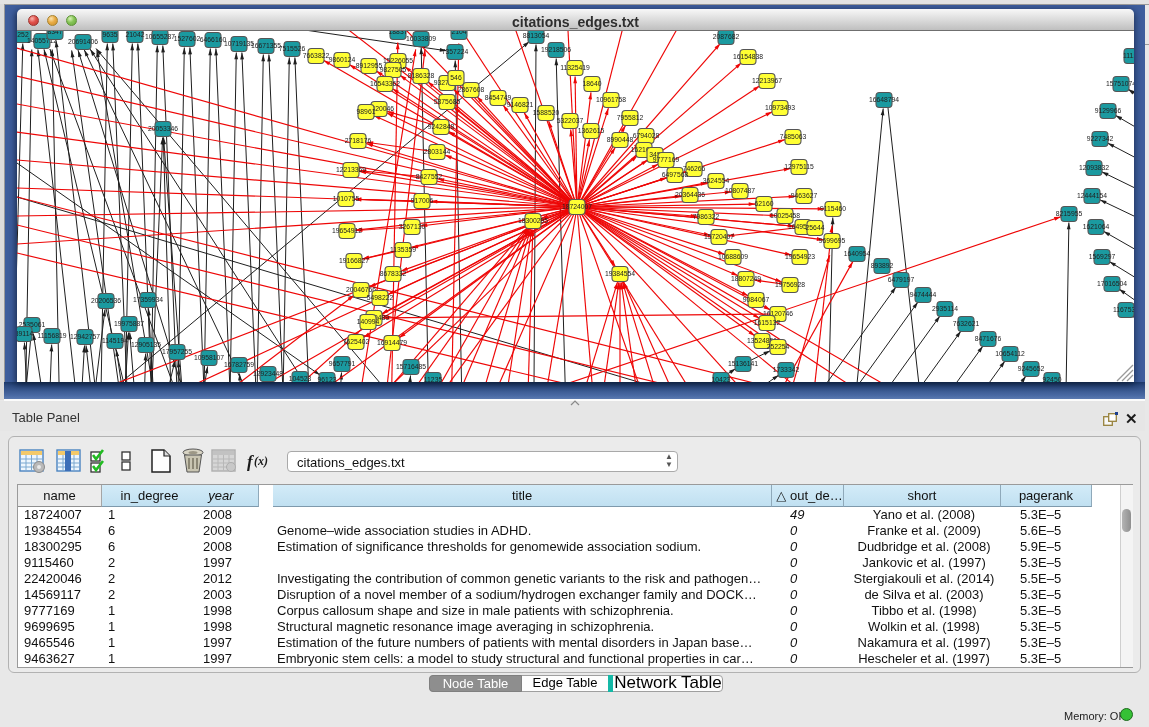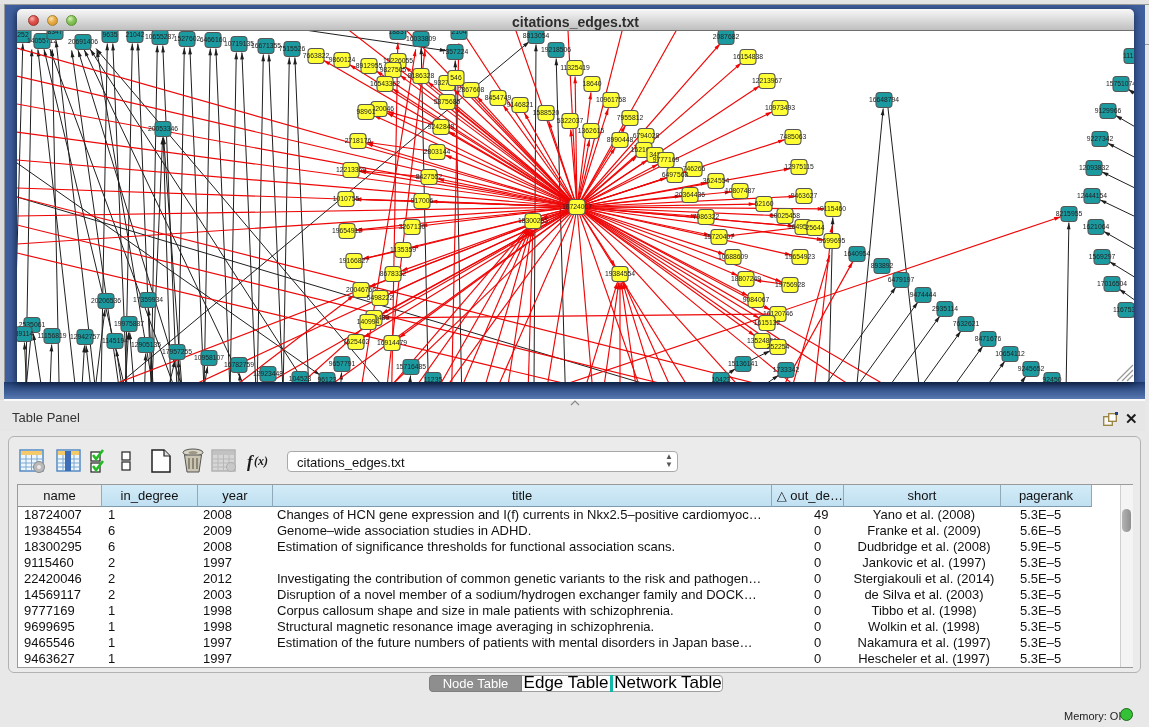--- a/index.html
+++ b/index.html
@@ -36,29 +36,29 @@
 
 #table{left:17px;top:484px;width:1116px;height:184px;background:#ffffff;border:1px solid #9a9a9a;box-sizing:border-box;}
 .th{position:absolute;top:485px;height:22px;background:linear-gradient(#d3ebf8,#c0e0f1);border-right:1px solid #8fa9ba;border-bottom:1px solid #7e99ac;box-sizing:border-box;
  font-size:13px;color:#111;text-align:center;line-height:22px;}
 .trow{position:absolute;left:18px;width:1100px;height:16px;font-size:13px;color:#111;white-space:nowrap;}
 .c{position:absolute;top:0;height:16px;line-height:15px;overflow:hidden;}
 .c0{left:6px;width:80px;}
 .c1{left:90px;width:100px;}
 .c2{left:185px;width:85px;}
 .c3{left:259px;width:500px;}
-.c4{left:796px;width:70px;}
+.c4{left:772px;width:70px;font-style:italic;}
 .c5{left:826px;width:160px;text-align:center;}
 .c6{left:986px;width:100px;margin-left:16px;}
 #scroll-track{left:1120px;top:485px;width:13px;height:182px;background:#f4f4f4;border-left:1px solid #cfcfcf;box-sizing:border-box;}
 #scroll-thumb{left:1122px;top:509px;width:9px;height:23px;background:linear-gradient(90deg,#b4b4b4,#8f8f8f);border-radius:5px;}
 
 #tabs{left:429px;top:675px;width:294px;height:17px;border:1px solid #9f9f9f;border-radius:4px;background:#fdfdfd;box-sizing:border-box;font-size:13px;color:#222;}
 #tab1{left:429px;top:675px;width:93px;height:17px;background:#8e8e8e;border-radius:4px 0 0 4px;color:#fff;text-align:center;line-height:16px;font-size:13px;box-sizing:border-box;border:1px solid #7f7f7f;}
-#tab2{left:522px;top:675px;width:91px;height:17px;text-align:center;line-height:16px;font-size:17px;border-right:3px solid #14b8a6;box-sizing:border-box;}
+#tab2{left:522px;top:675px;width:91px;height:17px;text-align:center;line-height:16px;font-size:13px;border-right:5px solid #14b8a6;box-sizing:border-box;}
 #tab3{left:613px;top:675px;width:110px;height:17px;text-align:center;line-height:16px;font-size:17px;}
 #mem{left:1064px;top:710px;font-size:11px;color:#222;}
 #memdot{left:1120px;top:708px;width:13px;height:13px;border-radius:50%;background:#35c135;border:1px solid #1d691d;box-sizing:border-box;}
 
 #float-ic{left:1103px;top:412px;width:15px;height:14px;}
 #close-x{left:1125px;top:410px;font-size:15px;font-weight:bold;color:#1a1a1a;}
 </style></head>
 <body>
 <div id="root">
   <div class="abs" id="topstrip"></div>
@@ -829,48 +829,47 @@
     </g>
     <text x="233" y="19" font-size="17" font-family="Liberation Serif,serif" font-style="italic" font-weight="bold" fill="#1a1a1a">f</text>
     <text x="240" y="17" font-size="12" font-family="Liberation Serif,serif" font-style="italic" font-weight="bold" fill="#1a1a1a">(x)</text>
   </svg>
   <div class="abs" id="combo"></div>
   <div class="abs" id="combo-text">citations_edges.txt</div>
   <div class="abs" id="combo-arrows">▲<br>▼</div>
   <div class="abs" id="table"></div>
   <div class="abs th" style="left:18px;width:84px;background:#ececec;border-right:1px solid #a5a5a5;border-bottom:1px solid #8f8f8f;">name</div>
   <div class="abs th" style="left:102px;width:96px;">in_degree</div>
-  <div class="abs th" style="left:198px;width:75px;">year</div>
+  <div class="abs th" style="left:184px;width:75px;font-style:italic;">year</div>
   <div class="abs th" style="left:273px;width:499px;">title</div>
-  <div class="abs th" style="left:772px;width:72px;text-align:right;"><span style="margin-left:4px;">△ out_de…</span></div>
+  <div class="abs th" style="left:772px;width:72px;text-align:center;"><span style="margin-left:4px;">△ out_de…</span></div>
   <div class="abs th" style="left:844px;width:157px;">short</div>
   <div class="abs th" style="left:1001px;width:91px;">pagerank</div>
 <div class="trow" style="top:507px">
       <span class="c c0">18724007</span>
       <span class="c c1">1</span>
       <span class="c c2">2008</span>
-      <span class="c c3">Changes of HCN gene expression and I(f) currents in Nkx2.5–positive cardiomyoc…</span>
       <span class="c c4">49</span>
       <span class="c c5">Yano et al. (2008)</span>
       <span class="c c6">5.3E–5</span>
     </div>
 <div class="trow" style="top:523px">
       <span class="c c0">19384554</span>
       <span class="c c1">6</span>
       <span class="c c2">2009</span>
       <span class="c c3">Genome–wide association studies in ADHD.</span>
       <span class="c c4">0</span>
       <span class="c c5">Franke et al. (2009)</span>
       <span class="c c6">5.6E–5</span>
     </div>
 <div class="trow" style="top:539px">
       <span class="c c0">18300295</span>
       <span class="c c1">6</span>
       <span class="c c2">2008</span>
-      <span class="c c3">Estimation of significance thresholds for functional association scans.</span>
+      <span class="c c3">Estimation of significance thresholds for genomewide association sodium.</span>
       <span class="c c4">0</span>
       <span class="c c5">Dudbridge et al. (2008)</span>
       <span class="c c6">5.9E–5</span>
     </div>
 <div class="trow" style="top:555px">
       <span class="c c0">9115460</span>
       <span class="c c1">2</span>
       <span class="c c2">1997</span>
       <span class="c c4">0</span>
       <span class="c c5">Jankovic et al. (1997)</span>
@@ -918,20 +917,21 @@
       <span class="c c2">1997</span>
       <span class="c c3">Estimation of the future numbers of patients with mental disorders in Japan base…</span>
       <span class="c c4">0</span>
       <span class="c c5">Nakamura et al. (1997)</span>
       <span class="c c6">5.3E–5</span>
     </div>
 <div class="trow" style="top:651px">
       <span class="c c0">9463627</span>
       <span class="c c1">1</span>
       <span class="c c2">1997</span>
+      <span class="c c3">Embryonic stem cells: a model to study structural and functional properties in car…</span>
       <span class="c c4">0</span>
       <span class="c c5">Hescheler et al. (1997)</span>
       <span class="c c6">5.3E–5</span>
     </div>
   <div class="abs" id="scroll-track"></div>
   <div class="abs" id="scroll-thumb"></div>
   <div class="abs" id="tabs"></div>
   <div class="abs" id="tab1">Node Table</div>
   <div class="abs" id="tab2">Edge Table</div>
   <div class="abs" id="tab3">Network Table</div>

